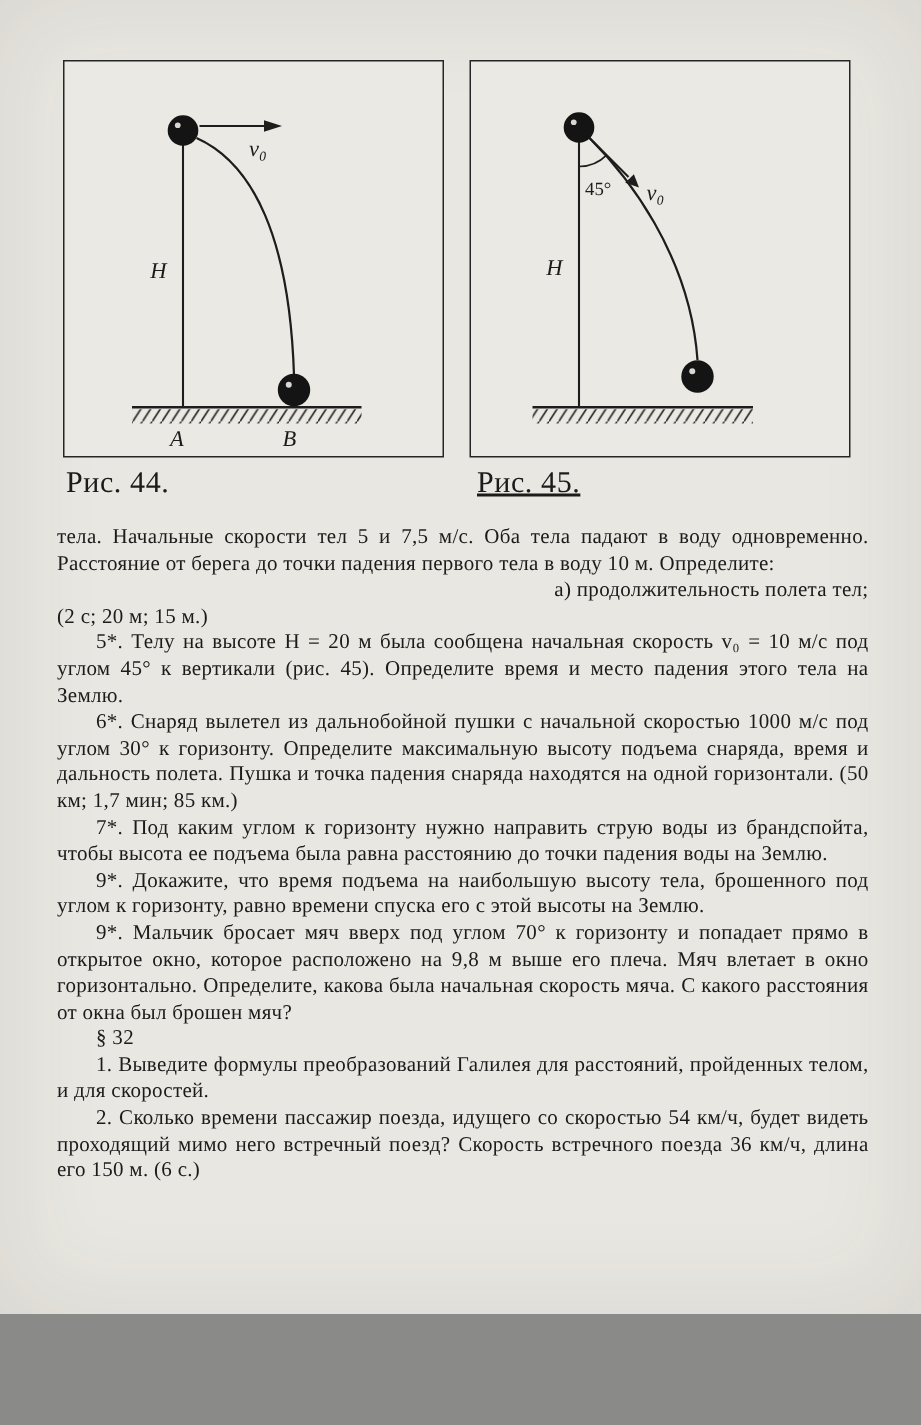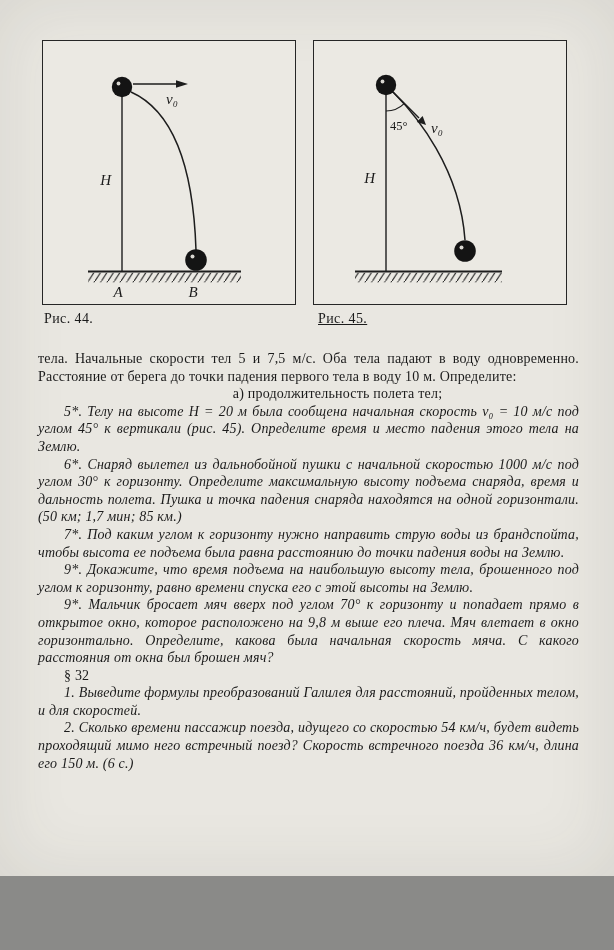--- a/index.html
+++ b/index.html
@@ -15,33 +15,33 @@
     box-shadow: inset 0 0 70px rgba(60,55,45,0.10);
   }
   .figures { position:absolute; top:40px; left:42px; display:flex; gap:17px; }
   .figure-box {
     width:254px; height:265px;
     border:1.4px solid #262626;
     background:#ebe9e3;
   }
   .fig-caption {
     position:absolute; top:311px;
-    font-size:14px; letter-spacing:0.4px;
+    font-size:20px; letter-spacing:0.4px;
   }
   .cap-44 { left:44px; }
   .cap-45 { left:318px;text-decoration:underline; }
 
   .bodytext {
     position:absolute; left:38px; top:350px; width:541px;
     font-size:14px; line-height:17.6px; letter-spacing:0.2px;
     text-align:justify;
   }
   .bodytext p { margin:0; }
-  .p-list { padding-left:58px; text-align:center; }
-  .p-prob { text-indent:26px;font-style:italic; }
+  .p-list { padding-left:58px; text-align:right; }
+  .p-prob { text-indent:26px; }
   .p-section { text-indent:26px; margin-top:14px; }
 
   .page-number {
     position:absolute; top:925px; right:36px;
     font-size:14.5px; letter-spacing:0.5px;
   }
 
   .fig-label {
     font-family:"Liberation Serif","DejaVu Serif",serif;
     font-style:italic; font-size:15px; fill:#1b1b1b;
@@ -124,20 +124,21 @@
       </svg>
     </div>
   </div>
 
   <p class="fig-caption cap-44">Рис. 44.</p>
   <p class="fig-caption cap-45">Рис. 45.</p>
 
   <div class="bodytext">
     <p>тела. Начальные скорости тел 5 и 7,5 м/с. Оба тела падают в воду одновременно. Расстояние от берега до точки падения первого тела в воду 10 м. Определите:</p>
     <p class="p-list">а) продолжительность полета тел;</p>
+    <p>(2 с; 20 м; 15 м.)</p>
     <p class="p-prob">5*. Телу на высоте H = 20 м была сообщена начальная скорость v₀ = 10 м/с под углом 45° к вертикали (рис. 45). Определите время и место падения этого тела на Землю.</p>
     <p class="p-prob">6*. Снаряд вылетел из дальнобойной пушки с начальной скоростью 1000 м/с под углом 30° к горизонту. Определите максимальную высоту подъема снаряда, время и дальность полета. Пушка и точка падения снаряда находятся на одной горизонтали. (50 км; 1,7 мин; 85 км.)</p>
     <p class="p-prob">7*. Под каким углом к горизонту нужно направить струю воды из брандспойта, чтобы высота ее подъема была равна расстоянию до точки падения воды на Землю.</p>
     <p class="p-prob">9*. Докажите, что время подъема на наибольшую высоту тела, брошенного под углом к горизонту, равно времени спуска его с этой высоты на Землю.</p>
     <p class="p-prob">9*. Мальчик бросает мяч вверх под углом 70° к горизонту и попадает прямо в открытое окно, которое расположено на 9,8 м выше его плеча. Мяч влетает в окно горизонтально. Определите, какова была начальная скорость мяча. С какого расстояния от окна был брошен мяч?</p>
     <p class="p-section">§ 32</p>
     <p class="p-prob">1. Выведите формулы преобразований Галилея для расстояний, пройденных телом, и для скоростей.</p>
     <p class="p-prob">2. Сколько времени пассажир поезда, идущего со скоростью 54 км/ч, будет видеть проходящий мимо него встречный поезд? Скорость встречного поезда 36 км/ч, длина его 150 м. (6 с.)</p>
   </div>
 

